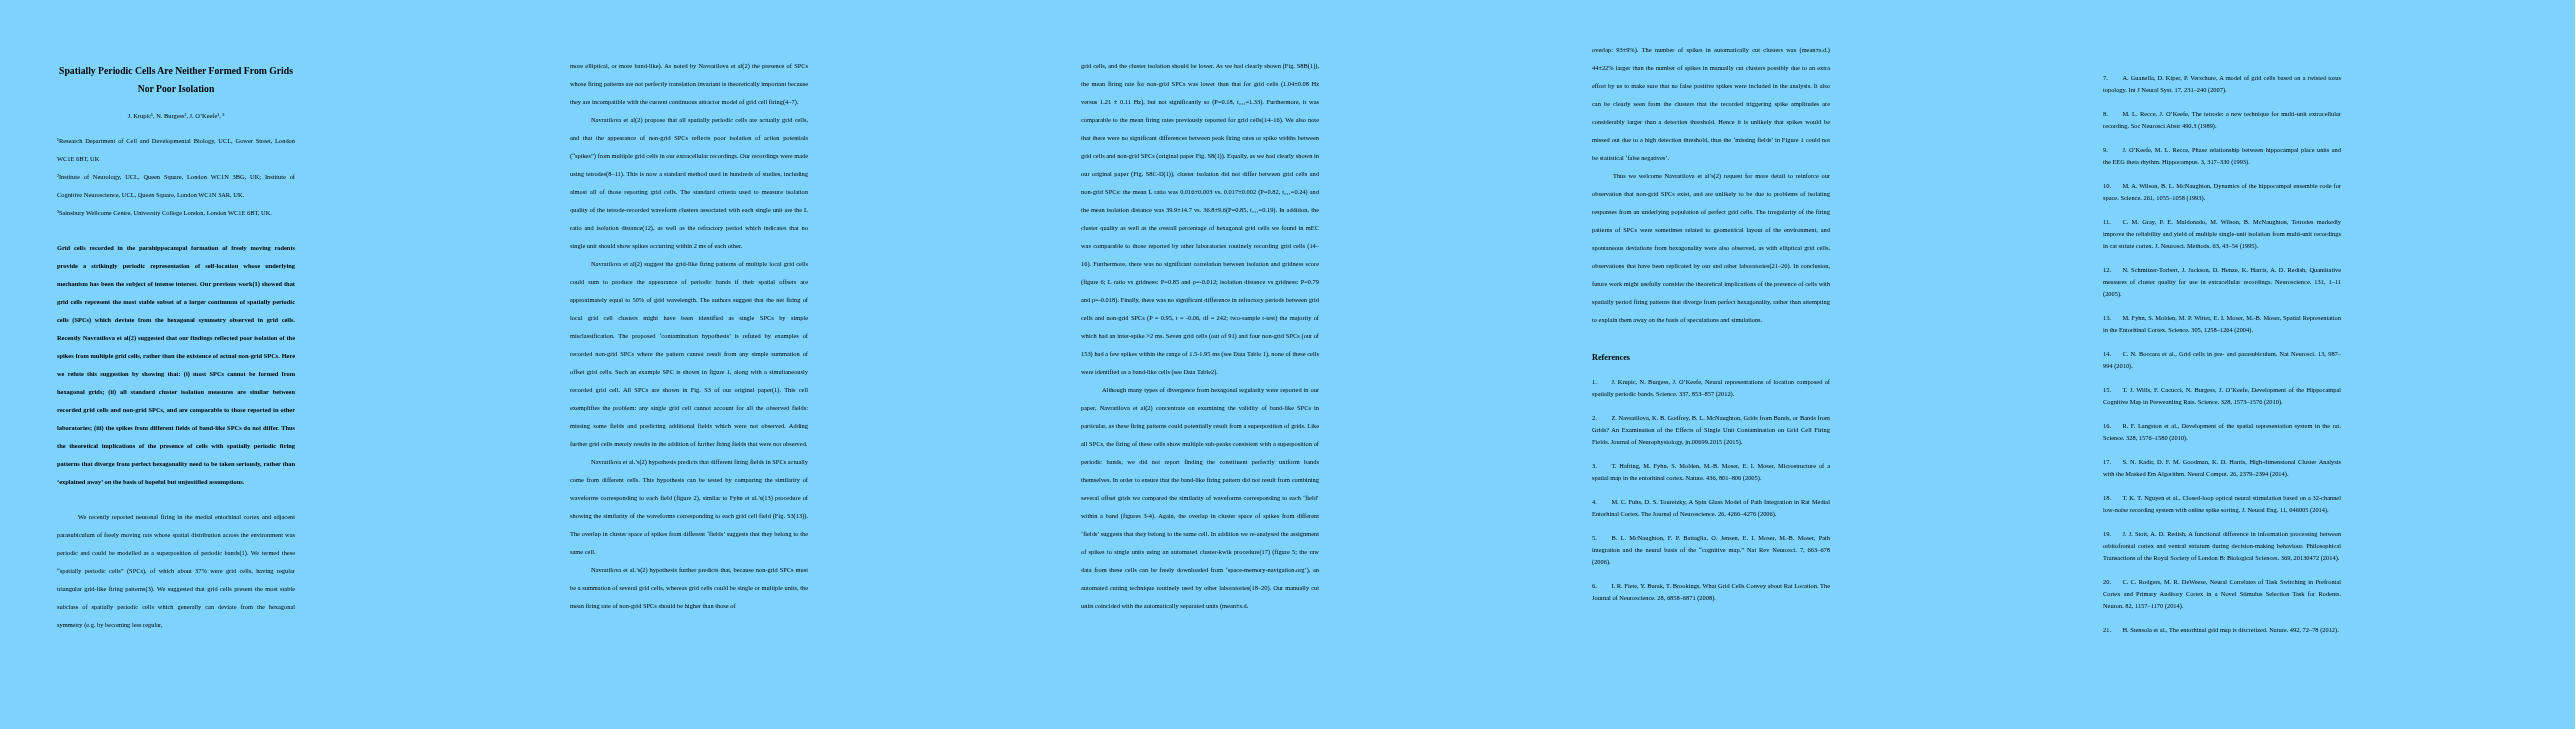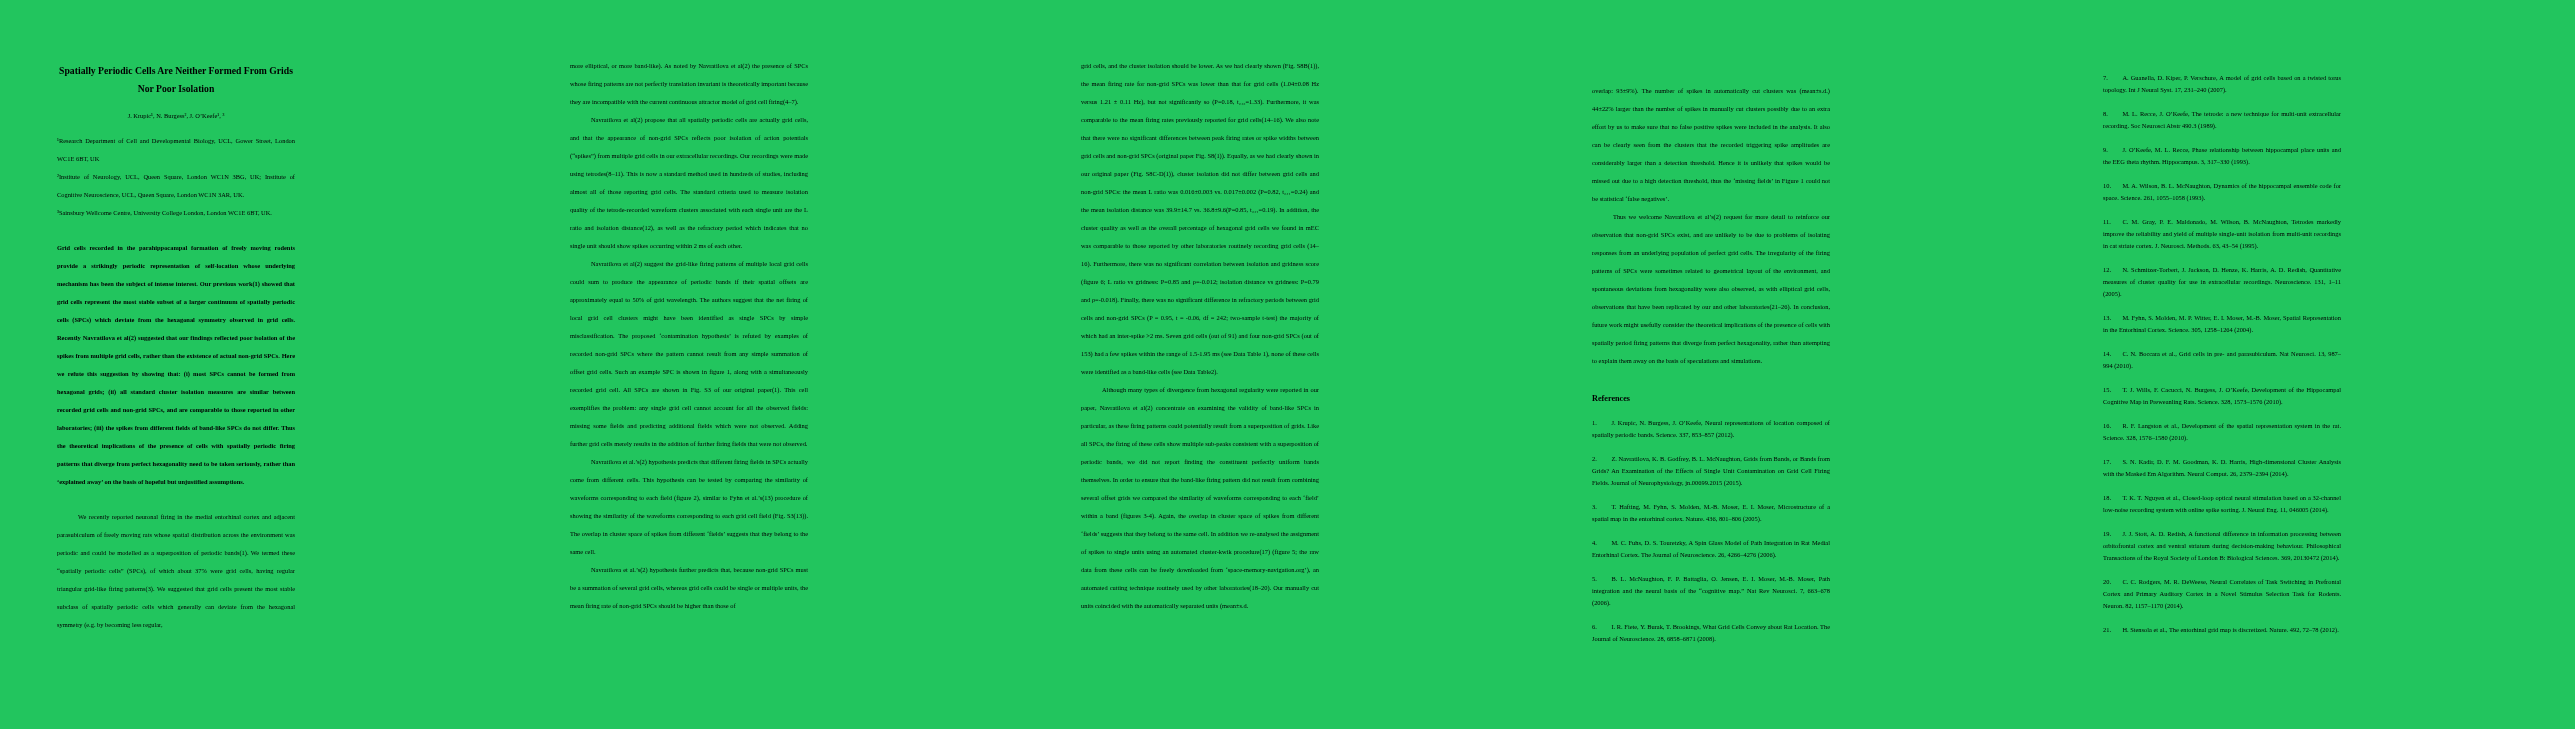--- a/index.html
+++ b/index.html
@@ -4,27 +4,27 @@
 <style>
   html, body { margin: 0; padding: 0; background: #ffffff; }
   body {
     width: 2576px; height: 729px; overflow: hidden;
     font-family: "Liberation Serif", "DejaVu Serif", serif;
     color: #000;
   }
   .doc { display: flex; width: 2576px; height: 729px; }
   .page {
     flex: 0 0 515px; width: 515px; height: 729px;
-    position: relative; background: #22c55e;
+    position: relative; background: #7dd3fc;
   }
   .content { position: absolute; top: 0; width: 238px; }
   .page:nth-child(1) .content { left: 57px; padding-top: 62px; }
   .page:nth-child(2) .content { left: 55px; padding-top: 57px; }
   .page:nth-child(3) .content { left: 51px; padding-top: 57px; }
-  .page:nth-child(4) .content { left: 47px; padding-top: 82px; }
+  .page:nth-child(4) .content { left: 47px; padding-top: 41px; }
   .page:nth-child(5) .content { left: 43px; padding-top: 60px; }
 
   .title {
     font-size: 9.7px; font-weight: bold; text-align: center;
     line-height: 18px; margin: 0;
   }
   .authors {
     font-size: 6.4px; text-align: center;
     line-height: 18px; margin: 8.5px 0 7.3px 0;
   }

